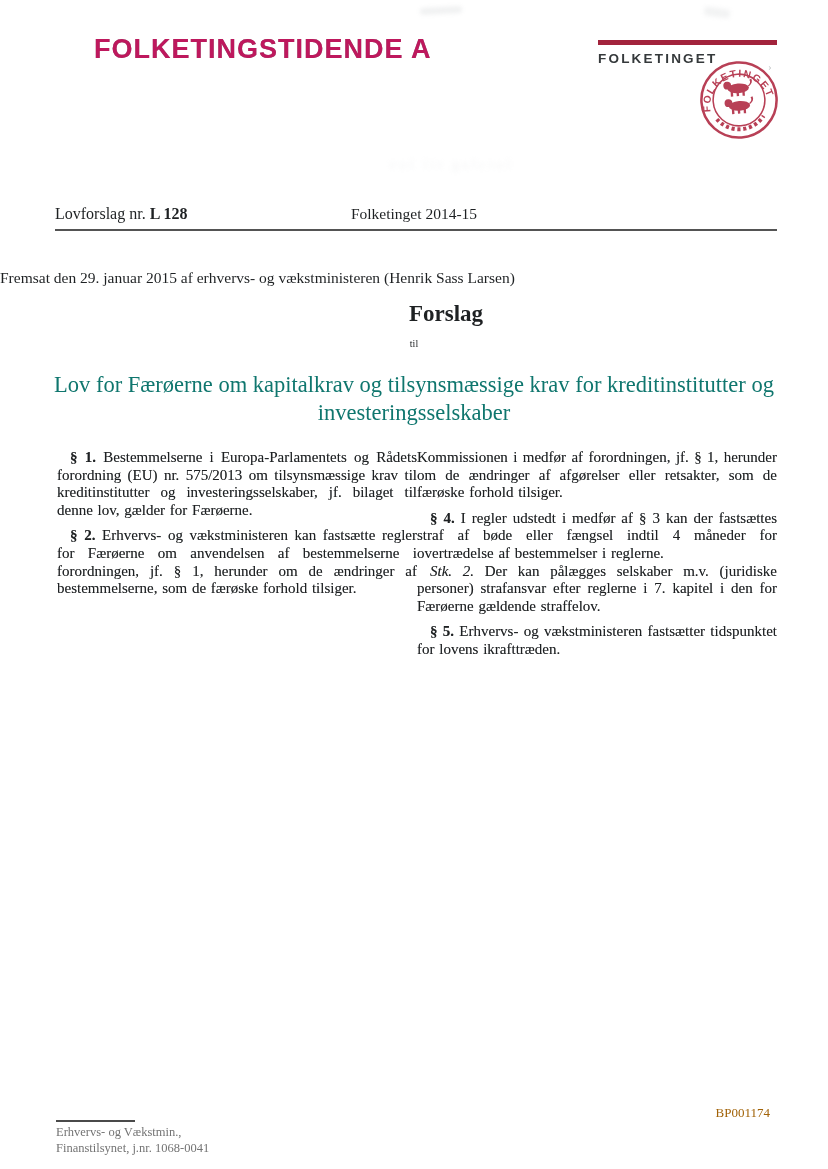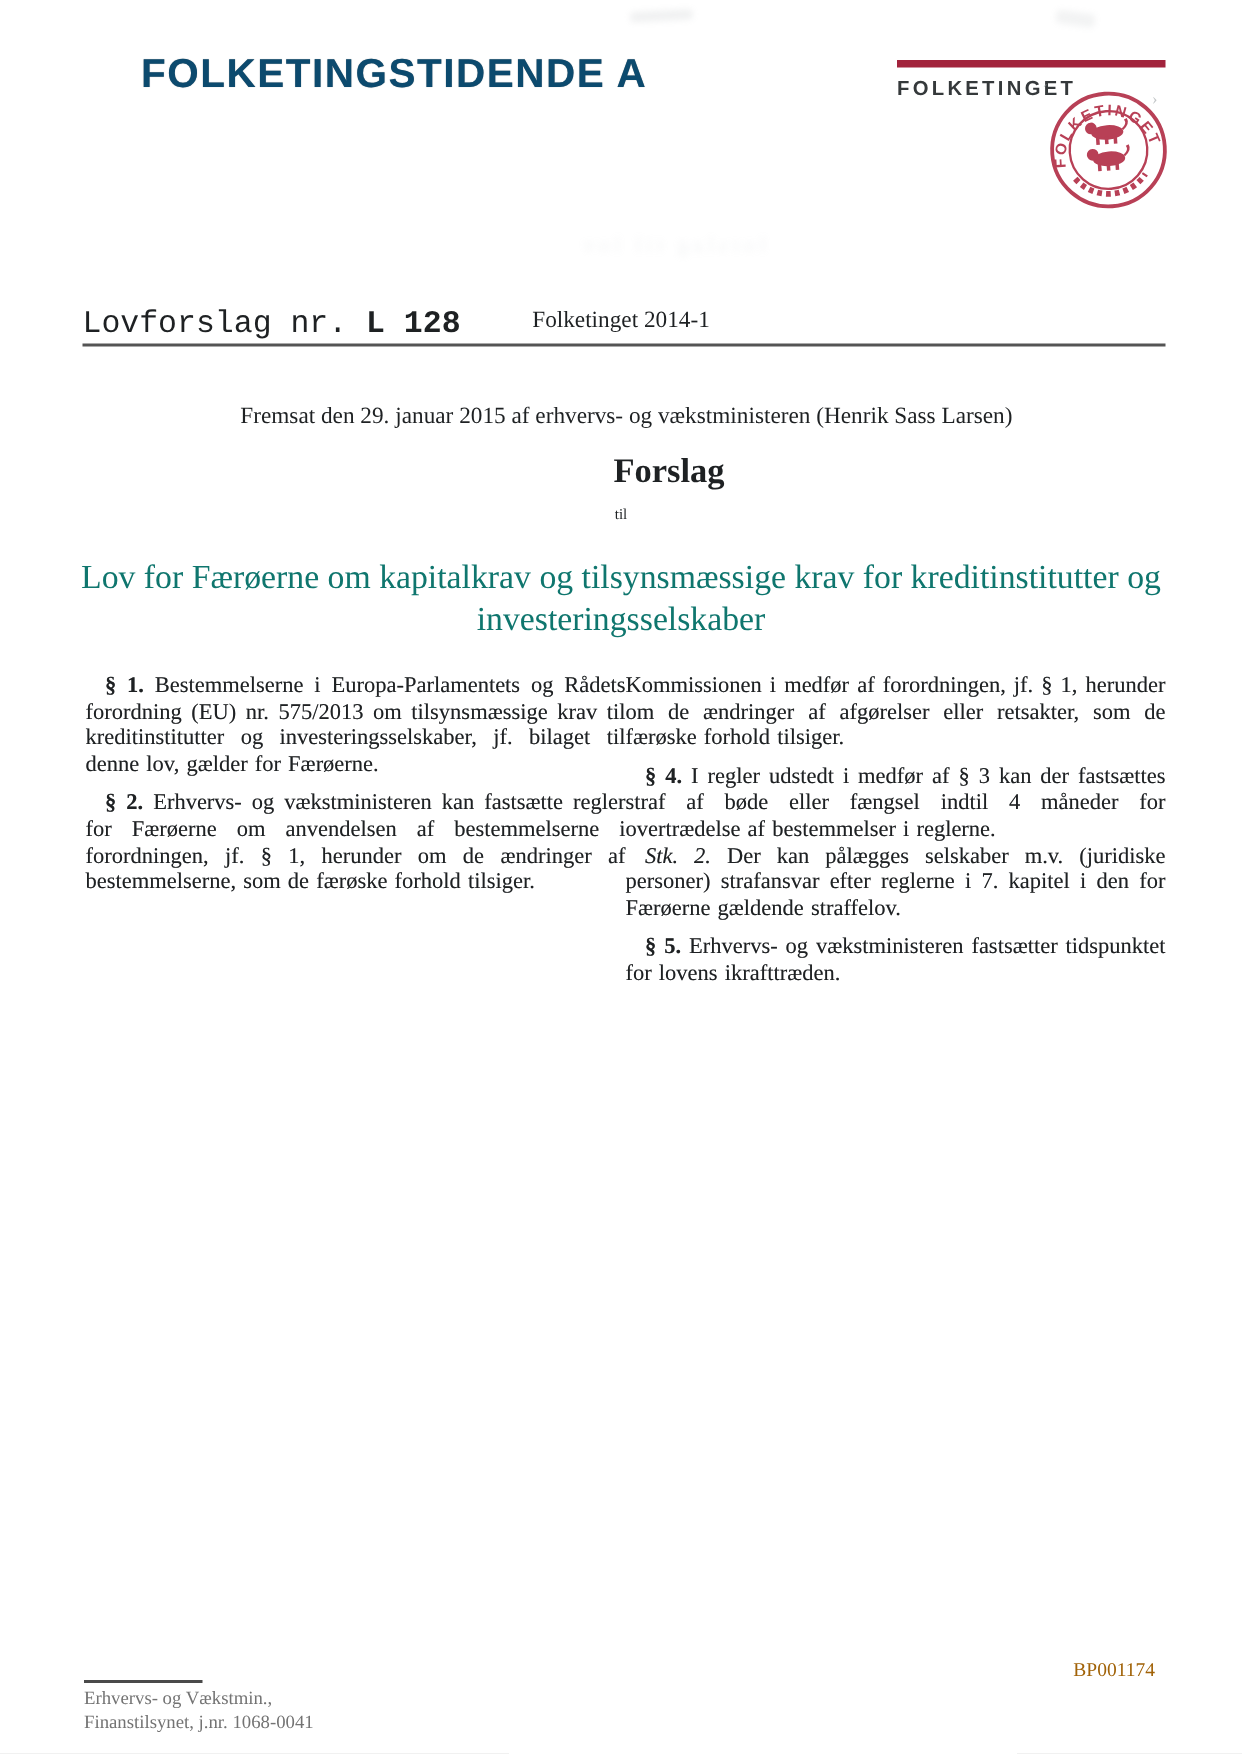--- a/index.html
+++ b/index.html
@@ -9,21 +9,21 @@
     background: #ffffff;
     overflow: hidden;
     font-family: "Liberation Serif", serif;
     color: #1e2123;
   }
   
   .masthead {
     position: absolute; left: 94px; top: 34px;
     font-family: "Liberation Sans", sans-serif;
     font-weight: 700; font-size: 27px; letter-spacing: 1px;
-    color: #0c4a6e;
+    color: #be185d;
     text-shadow: 0 0 0.5px rgba(40,45,48,.55);
   }
   .brand-bar {
     position: absolute; left: 598px; top: 40px;
     width: 179px; height: 5px;
   }
   .brand-label {
     position: absolute; left: 598px; top: 51px;
     font-family: "Liberation Sans", sans-serif;
     font-weight: 600; font-size: 13.5px; letter-spacing: 2.2px;
@@ -49,36 +49,35 @@
   .ghost {
     position: absolute; left: 318px; top: 156px; width: 260px; height: 20px;
     filter: blur(2.5px); opacity: .16; color: #b9bec2;
     font-size: 15px; letter-spacing: 3px; text-align: center;
     transform: scaleX(-1);
     user-select: none;
   }
   
   .meta-left {
     position: absolute; left: 55px; top: 205px;
-    font-size: 21px;
-    font-family: Liberation Mono, monospace;
+    font-size: 16px;
   }
   .meta-left b { font-weight: 700; }
   .meta-center {
     position: absolute; left: 0; top: 205px; width: 828px;
     text-align: center; font-size: 15.5px;
   }
   .rule-main {
     position: absolute; left: 55px; top: 229px;
     width: 722px; height: 2px; background: #3c3c3c; opacity: .88;
   }
   
   .fremsat {
     position: absolute; left: 0; top: 269px; width: 675px;
-    text-align: right; font-size: 15.5px;
+    text-align: left; font-size: 15.5px;
   }
   .forslag {
     position: absolute; left: 0; top: 301px; width: 828px;
     text-align: center; font-size: 23px; font-weight: 700; margin-left: 32px;
   }
   .til {
     position: absolute; left: 0; top: 338px; width: 828px;
     text-align: center; font-size: 10px;
   }
   .law-title {
@@ -156,21 +155,21 @@
         <circle cx="7" cy="4.5" r="4"></circle>
         <path d="M29,7 q5,-4 3,-8 l-2,1 q2,3 -2,6 z"></path>
         <rect x="10" y="11" width="2.4" height="5"></rect>
         <rect x="16" y="11" width="2.4" height="5"></rect>
         <rect x="22" y="11" width="2.4" height="5"></rect>
       </g>
     </g>
   </svg>
 
   <div class="meta-left"><span>Lovforslag nr. </span><b>L 128</b></div>
-  <div class="meta-center">Folketinget 2014-1</div>
+  <div class="meta-center">Folketinget 2014-15</div>
   <div class="rule-main"></div>
 
   <div class="fremsat">Fremsat den 29. januar 2015 af erhvervs- og vækstministeren (Henrik Sass Larsen)</div>
   <div class="forslag">Forslag</div>
   <div class="til">til</div>
   <div class="law-title">Lov for Færøerne om kapitalkrav og tilsynsmæssige krav for kreditinstitutter og investeringsselskaber</div>
 
   <div class="columns">
     <div class="col">
       <p class="p-first"><b class="lead-b">§ 1.</b> <span>Bestemmelserne i Europa-Parlamentets og Rådets forordning (EU) nr. 575/2013 om tilsynsmæssige krav til kreditinstitutter og investeringsselskaber, jf. bilaget til denne lov, gælder for Færøerne.</span></p>

